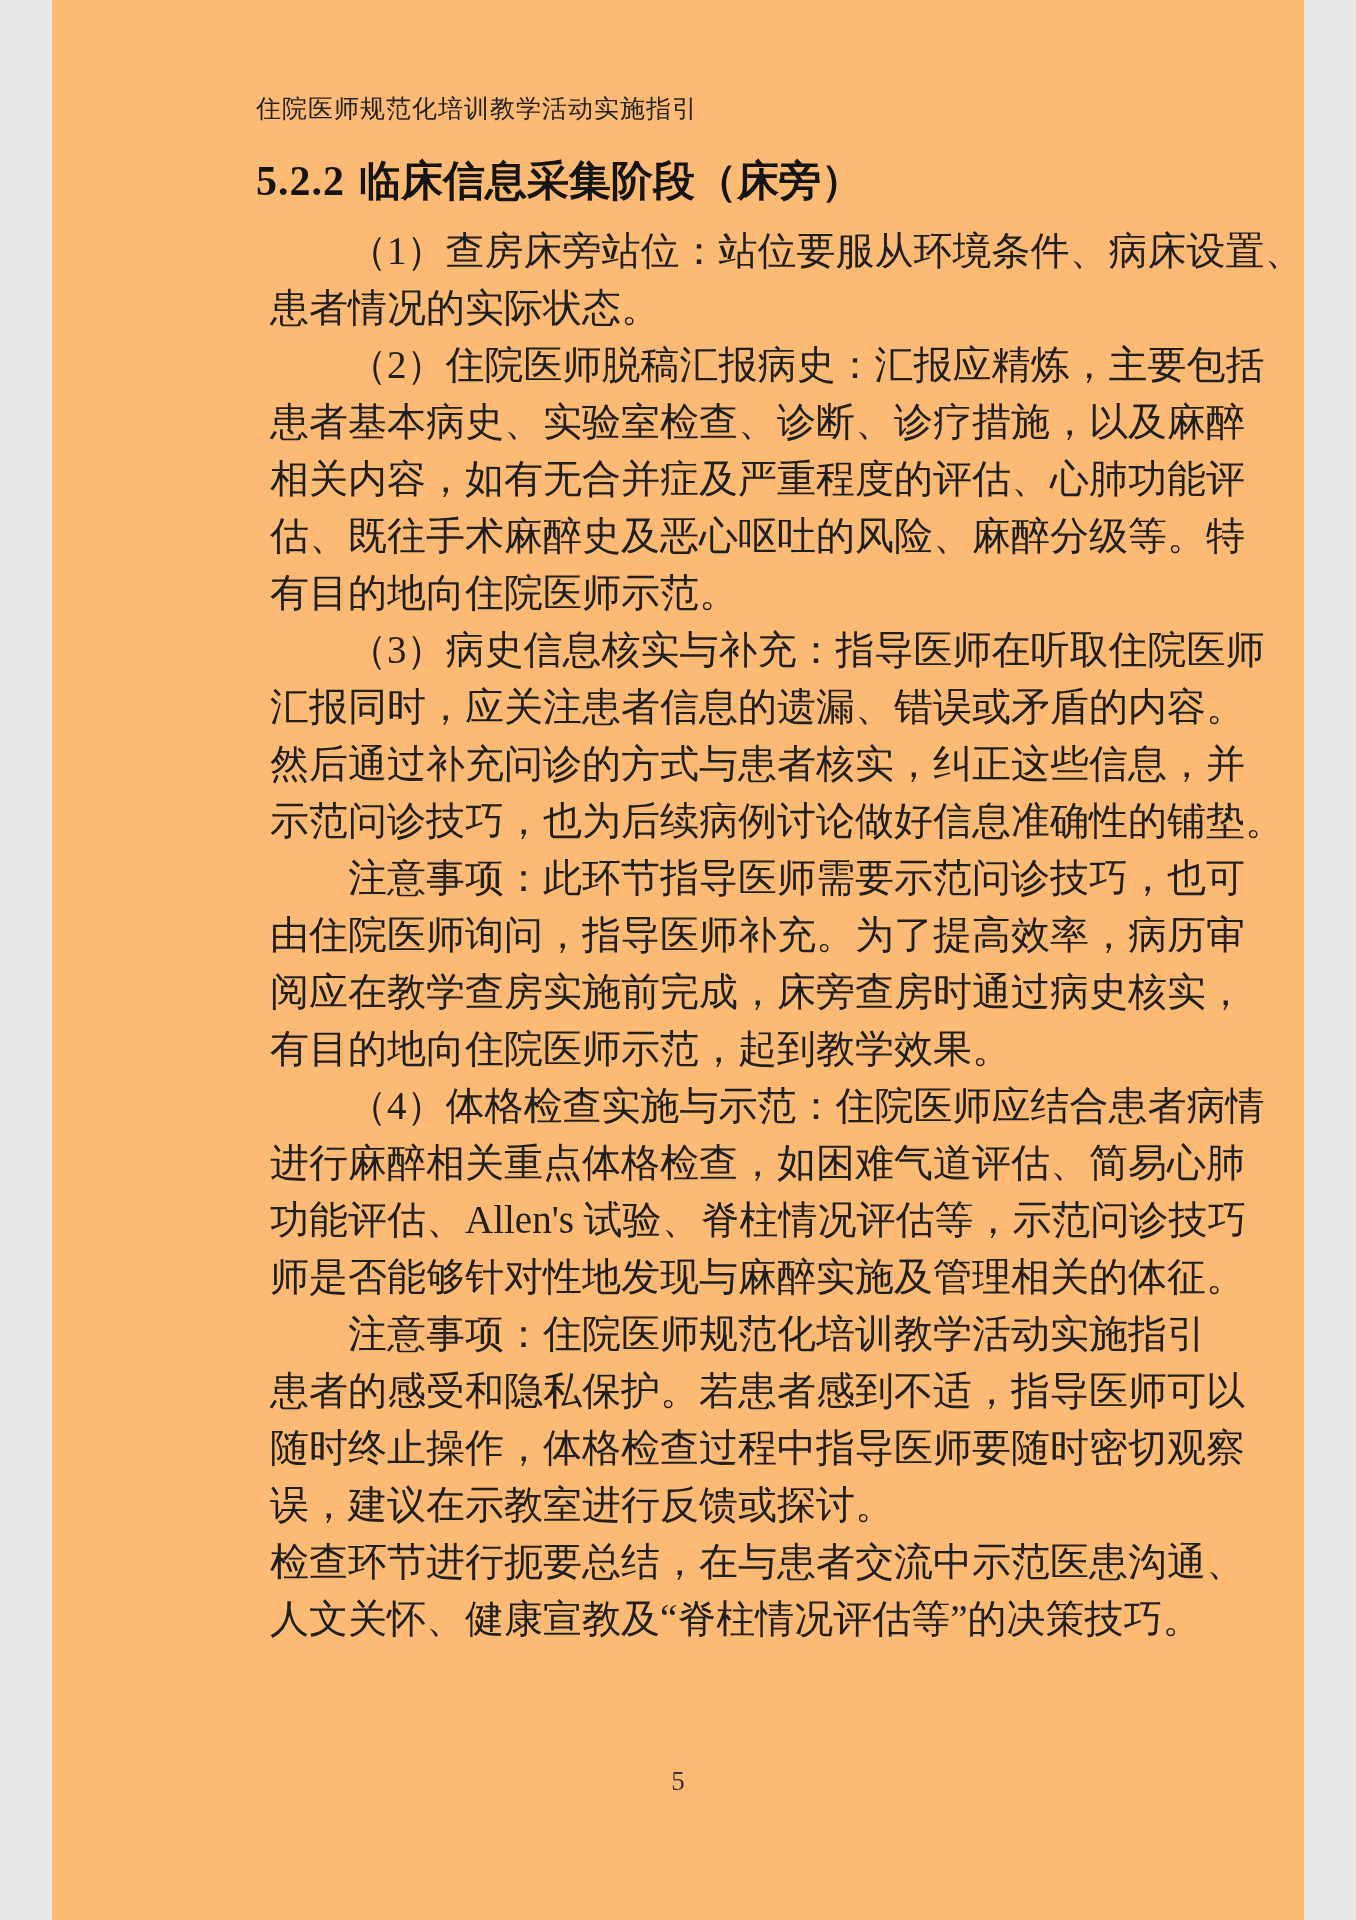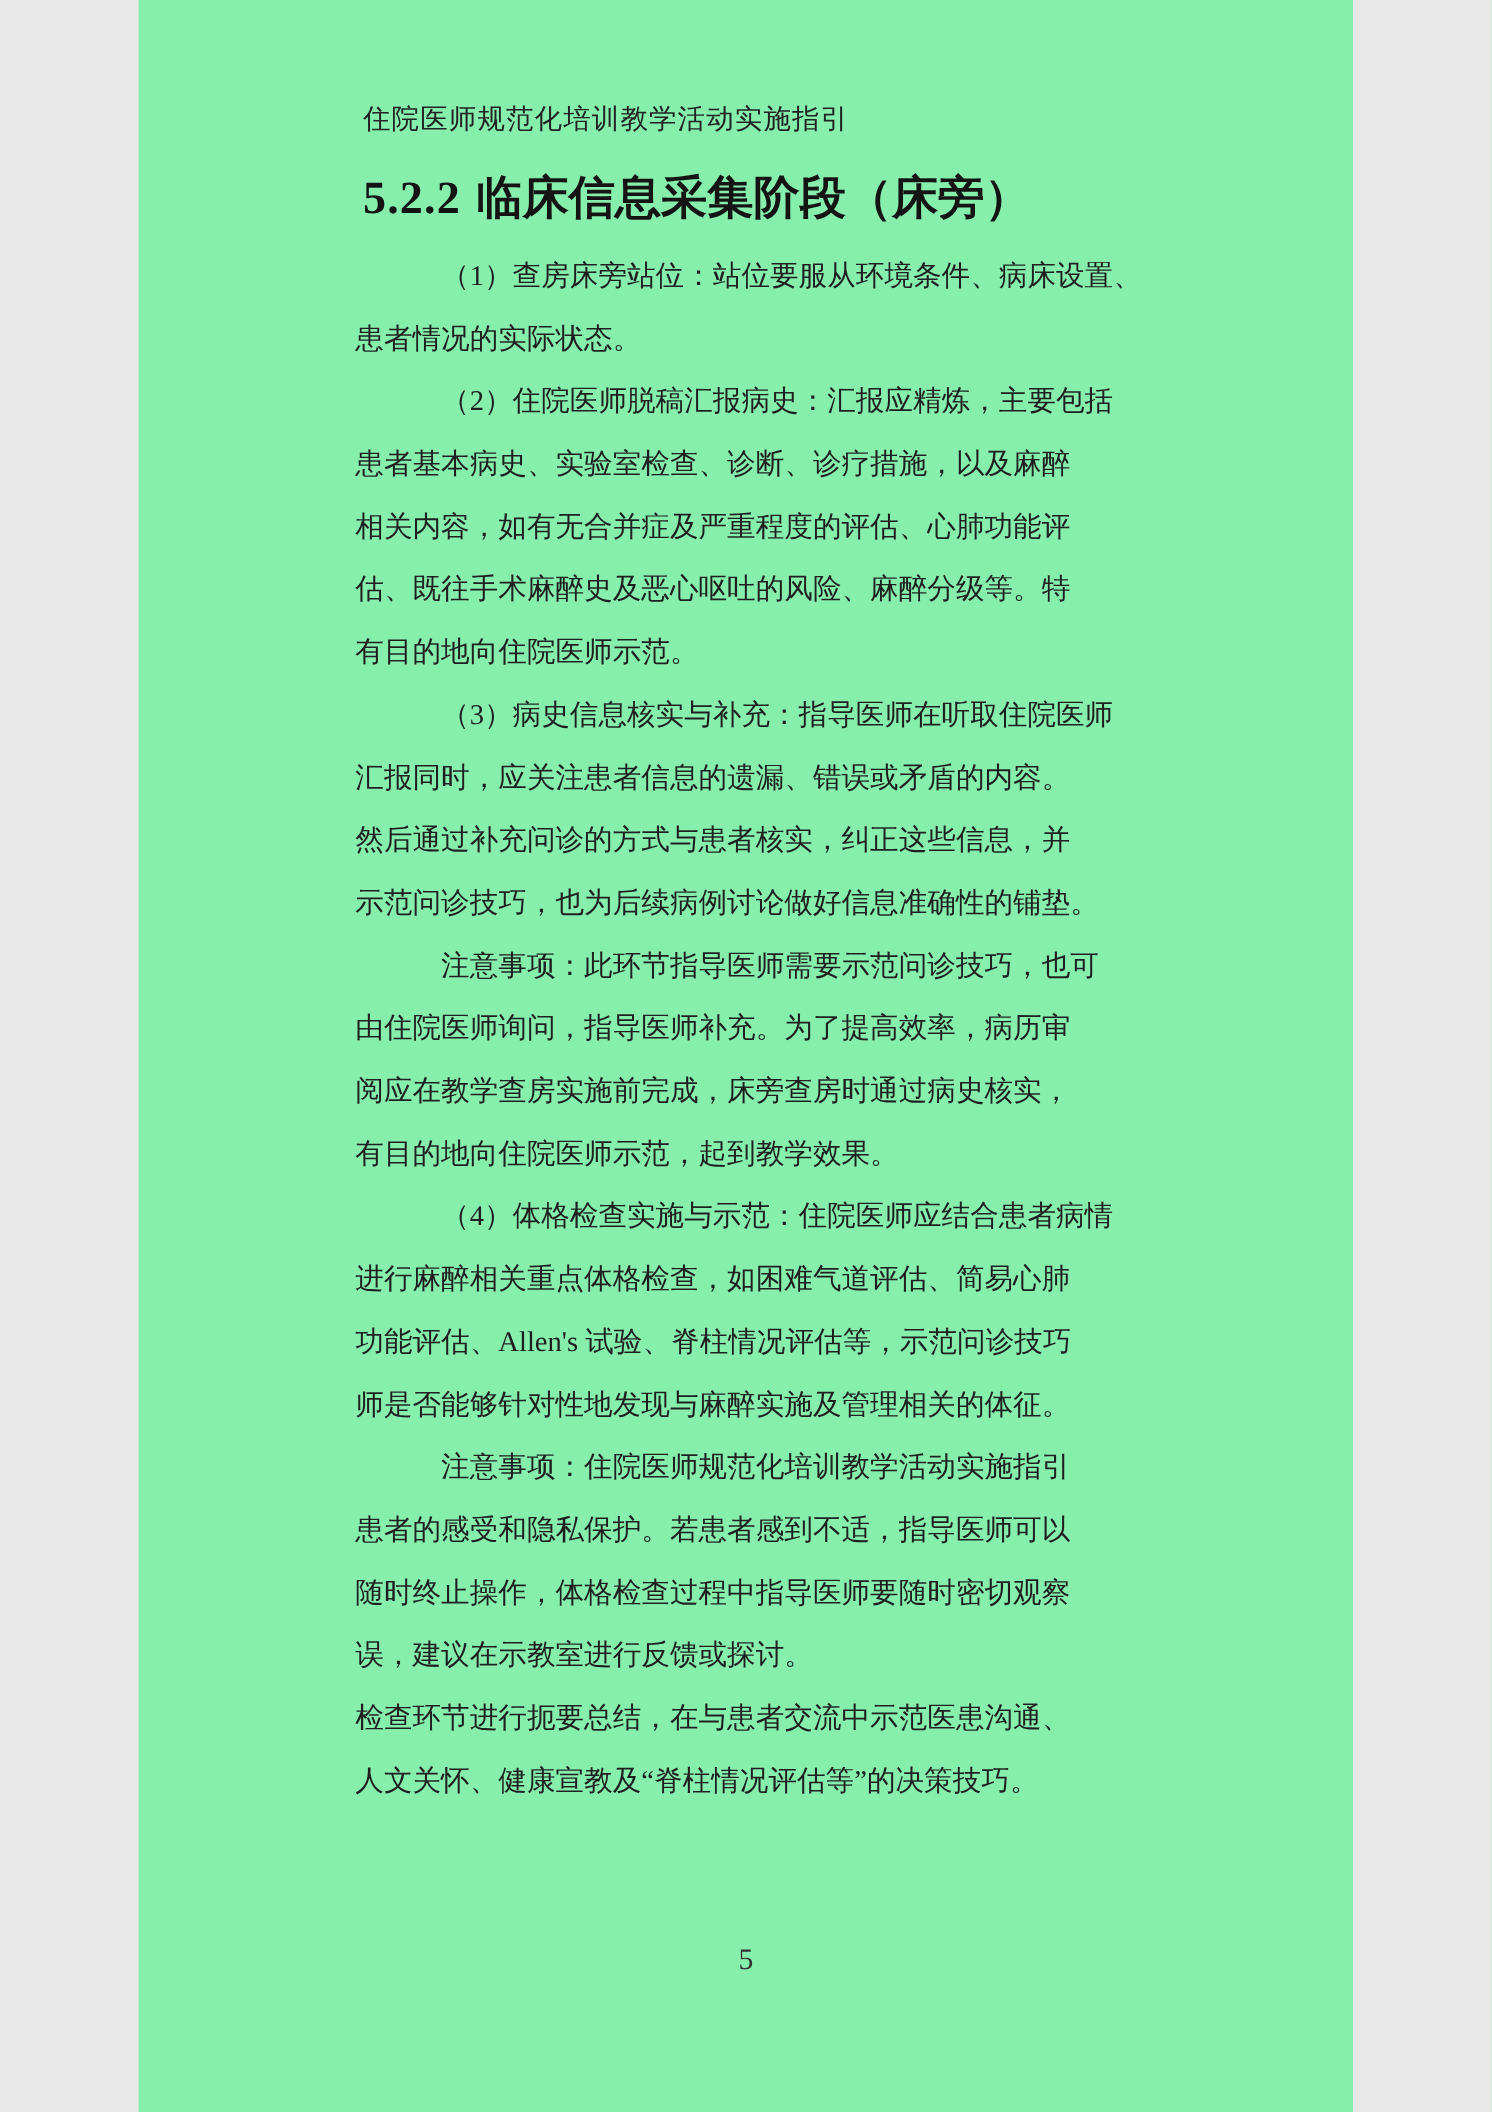--- a/index.html
+++ b/index.html
@@ -2,24 +2,24 @@
 <html><head>
 <meta charset="utf-8">
 <style>
   html, body {
     margin: 0;
     padding: 0;
     background: #e8e8e8;
   }
   .page {
     position: relative;
-    width: 1104px;
+    width: 1252px;
     height: 1920px;
     margin: 0 auto;
-    background: #86efac;
+    background: #fdba74;
     font-family: "Liberation Serif", "DejaVu Serif", serif;
     color: #1f1f1f;
     overflow: hidden;
   }
   .running-header {
     position: absolute;
     left: 204px;
     top: 94px;
     font-size: 25px;
     line-height: 30px;
@@ -37,24 +37,24 @@
     white-space: nowrap;
     color: #141414;
   }
   .section-heading .sec-num {
     display: inline-block;
     margin-right: 14px;
     letter-spacing: 1px;
   }
   .body-text {
     position: absolute;
-    left: 197px;
+    left: 218px;
     top: 222px;
     width: 960px;
-    font-size: 26px;
+    font-size: 39px;
     color: #1f1f1f;
   }
   .para {
     margin: 0;
     padding: 0;
   }
   .line {
     height: 57px;
     line-height: 57px;
     text-align: left;

